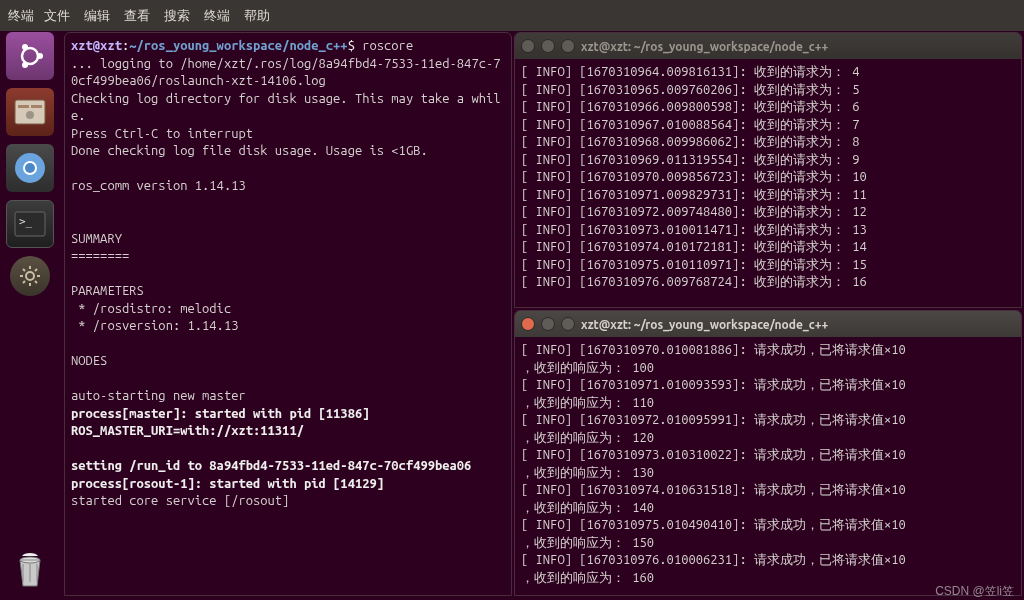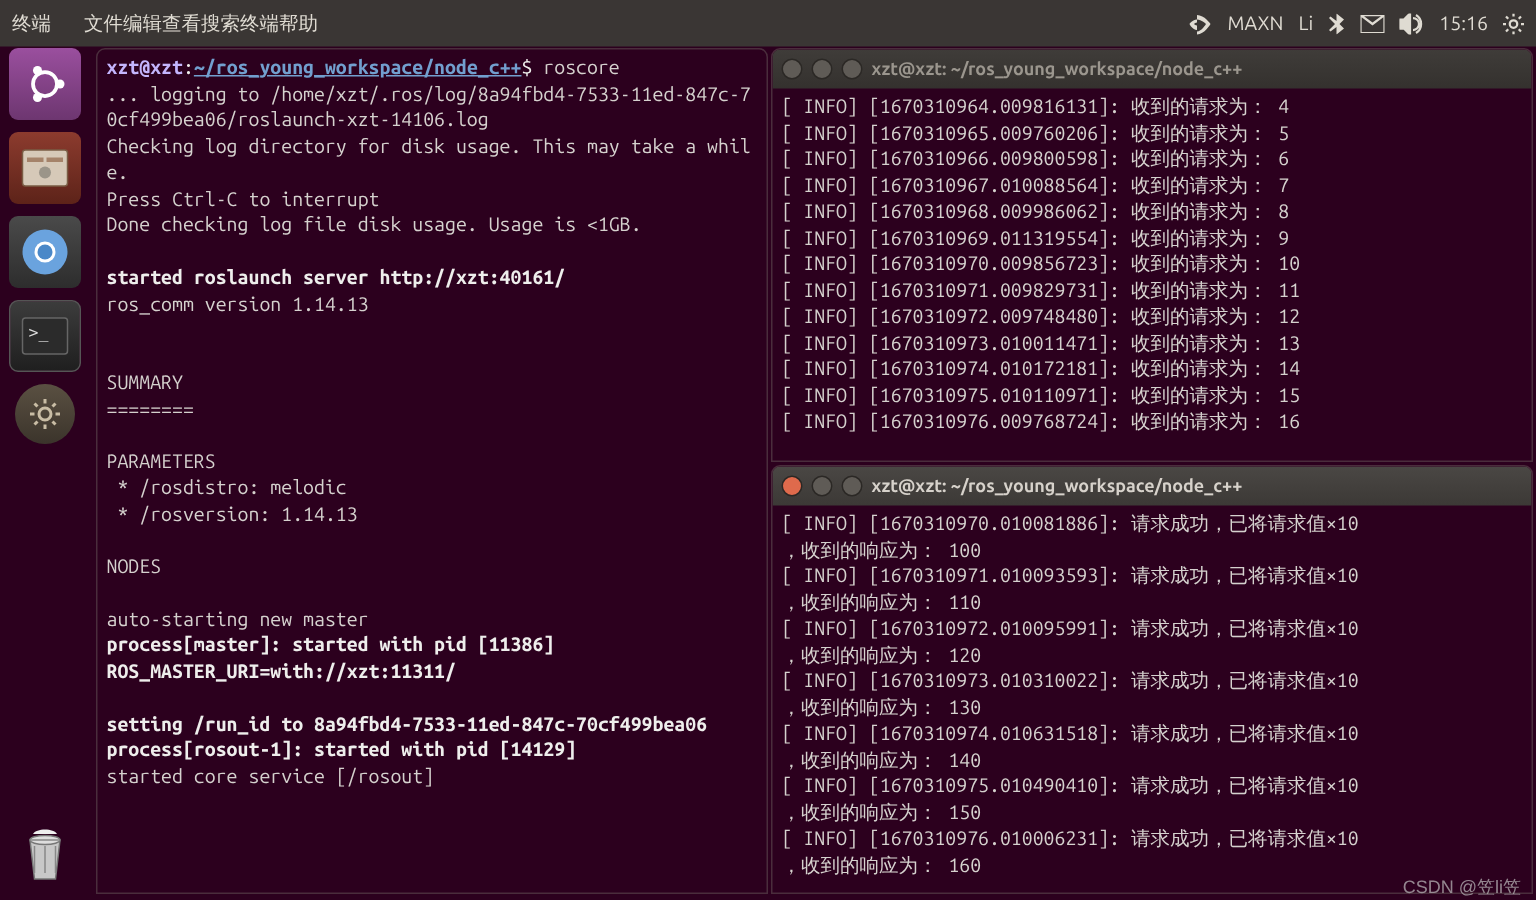--- a/index.html
+++ b/index.html
@@ -14,21 +14,21 @@
 .topbar {
   height: 31px;
   background: #3a3634;
   color: #dfdbd2;
   display: flex;
   align-items: center;
   font-family: "Ubuntu", sans-serif;
   font-size: 13px;
   padding: 0 8px;
 }
-.topbar .menu { display: flex; margin-left: 22px; }
+.topbar .menu { display: flex; gap: 14px; margin-left: 10px; }
 .topbar .spacer { flex: 1; }
 .topbar .status { display: flex; gap: 10px; align-items: center; }
 .topbar .status svg { fill: #dfdbd2; }
 .app-title { font-weight: 400; }
 
 .launcher {
   position: absolute;
   top: 24px; left: 0;
   width: 60px;
   bottom: 0;
@@ -85,21 +85,21 @@
 }
 .termwin .titlebar .winbtn.close { background: #df6a4c; }
 .termwin .body {
   padding: 4px 6px;
   font-size: 13px;
   line-height: 17.5px;
   white-space: pre-wrap;
   word-break: break-all;
 }
 .prompt-user { color: #c4b5fd; font-weight: bold; }
-.prompt-path { color: #729fcf; font-weight: bold; text-decoration: underline; }
+.prompt-path { color: #729fcf; font-weight: bold; }
 .white { color: #eeeeec; }
 .bold { font-weight: bold; }
 
 #term1 { top: 8px; left: 4px; width: 448px; height: 564px; }
 #term2 { top: 8px; left: 454px; width: 508px; height: 276px; }
 #term3 { top: 286px; left: 454px; width: 508px; height: 286px; }
 
 .watermark {
   position: absolute;
   right: 10px; bottom: 0;
@@ -116,42 +116,20 @@
   <span class="app-title">终端</span>
   <div class="menu">
     <span>文件</span>
     <span>编辑</span>
     <span>查看</span>
     <span>搜索</span>
     <span>终端</span>
     <span>帮助</span>
   </div>
   <div class="spacer"></div>
-  <div class="status">
-    <svg width="16" height="16" viewBox="0 0 16 16" class="nvidia">
-        <path d="M6 2v3C3 5 1 8 1 8s2 4 5 4V9c-1 0-2-1-2-1s1-1 2-1V5c3 0 6 3 6 3s-3 5-6 5v2c5 0 9-7 9-7S11 2 6 2z"></path>
-      </svg>
-    <span>MAXN</span>
-    <span>Li</span>
-    <svg width="12" height="14" viewBox="0 0 12 14">
-        <path d="M6 0v5L2 2 1 3l4 4-4 4 1 1 4-3v5l5-4-3-3 3-3-5-4z"></path>
-      </svg>
-    <svg width="16" height="12" viewBox="0 0 16 12">
-        <path d="M0 0h16v12H0z M0 0l8 6 8-6" fill="none" stroke="#dfdbd2" stroke-width="1.5"></path>
-      </svg>
-    <svg width="16" height="14" viewBox="0 0 16 14">
-        <path d="M0 4h3l4-4v14l-4-4H0z M9 3a4 4 0 010 8 M11 1a7 7 0 010 12" fill="none" stroke="#dfdbd2" stroke-width="1.5"></path>
-        <path d="M0 4h3l4-4v14l-4-4H0z" fill="#dfdbd2"></path>
-      </svg>
-    <span>15:16</span>
-    <svg width="14" height="14" viewBox="0 0 14 14">
-        <circle cx="7" cy="7" r="2.5" fill="none" stroke="#dfdbd2" stroke-width="1.5"></circle>
-        <path d="M7 0v2M7 12v2M0 7h2M12 7h2M2 2l1.5 1.5M10.5 10.5L12 12M12 2l-1.5 1.5M3.5 10.5L2 12" stroke="#dfdbd2" stroke-width="1.5"></path>
-      </svg>
-  </div>
 </div>
 
 <div class="launcher">
   <div class="tile ubuntu">
     <svg width="30" height="30" viewBox="0 0 30 30">
         <circle cx="15" cy="15" r="8" fill="none" stroke="#fff" stroke-width="2.5"></circle>
         <circle cx="25" cy="15" r="3" fill="#fff"></circle>
         <circle cx="10" cy="6" r="3" fill="#fff"></circle>
         <circle cx="10" cy="24" r="3" fill="#fff"></circle>
       </svg>
@@ -195,21 +173,20 @@
 
 <div class="workspace">
 
   <div id="term1" class="termwin">
     <div class="body" id="term1-body"><span class="prompt-user">xzt@xzt</span><span class="white">:</span><span class="prompt-path">~/ros_young_workspace/node_c++</span><span class="white">$</span> roscore
 ... logging to /home/xzt/.ros/log/8a94fbd4-7533-11ed-847c-70cf499bea06/roslaunch-xzt-14106.log
 Checking log directory for disk usage. This may take a while.
 Press Ctrl-C to interrupt
 Done checking log file disk usage. Usage is &lt;1GB.
 
-<span class="bold white">started roslaunch server http://xzt:40161/</span>
 ros_comm version 1.14.13
 
 
 SUMMARY
 ========
 
 PARAMETERS
  * /rosdistro: melodic
  * /rosversion: 1.14.13
 

